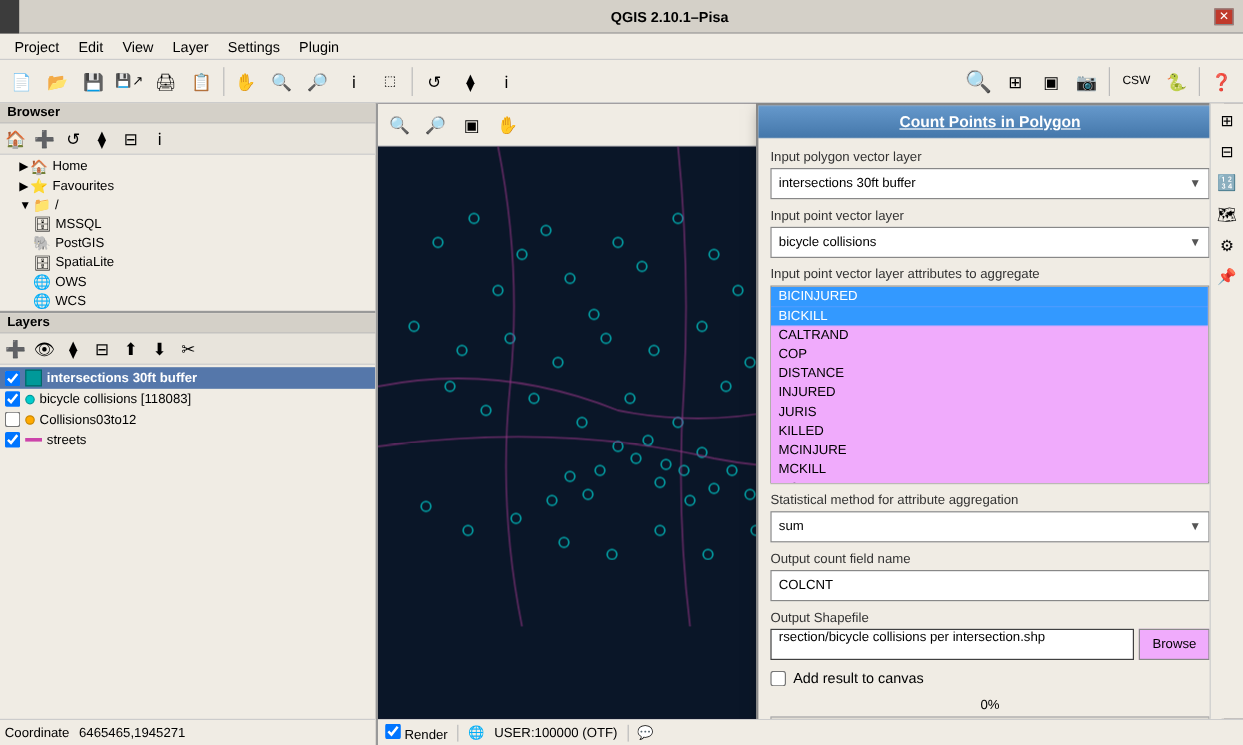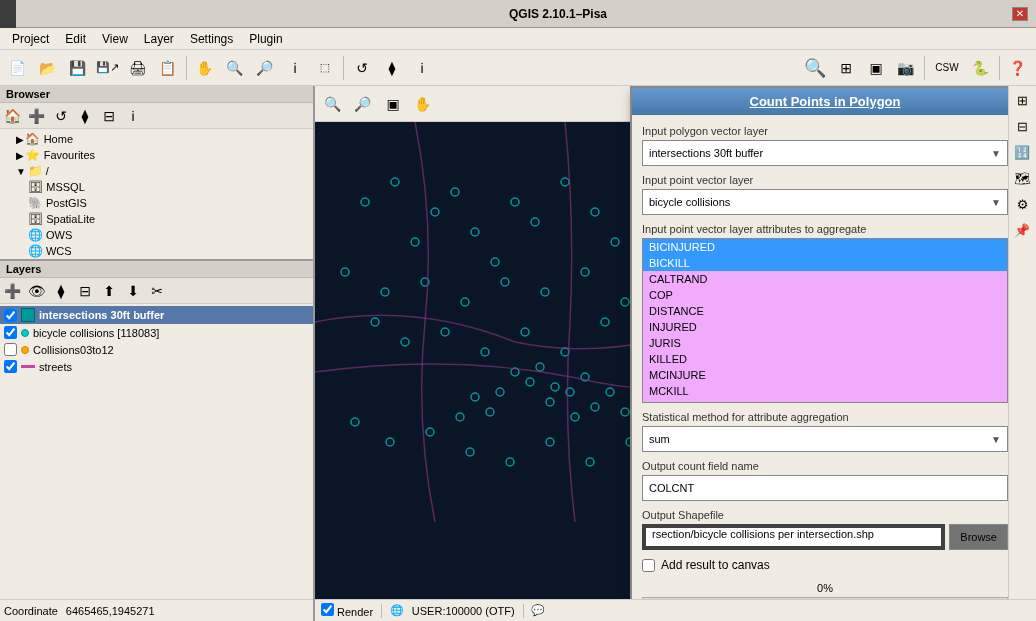--- a/index.html
+++ b/index.html
@@ -279,31 +279,31 @@
     }
 
     
     .file-row {
       display: flex;
       gap: 4px;
     }
     .file-input {
       flex: 1;
       height: 26px;
-      border: 4px solid #404040;
+      border: 1px solid #404040;
       padding: 0 6px;
       font-size: 11px;
       background: white;
       overflow: hidden;
       white-space: nowrap;
     }
     .browse-btn {
       height: 26px;
       padding: 4px 10px;
-      background: #737373;
+      background: #f0abfc;
       border: 1px solid #888;
       font-size: 11px;
       cursor: pointer;
     }
 
     
     .checkbox-row {
       display: flex;
       align-items: center;
       gap: 6px;

